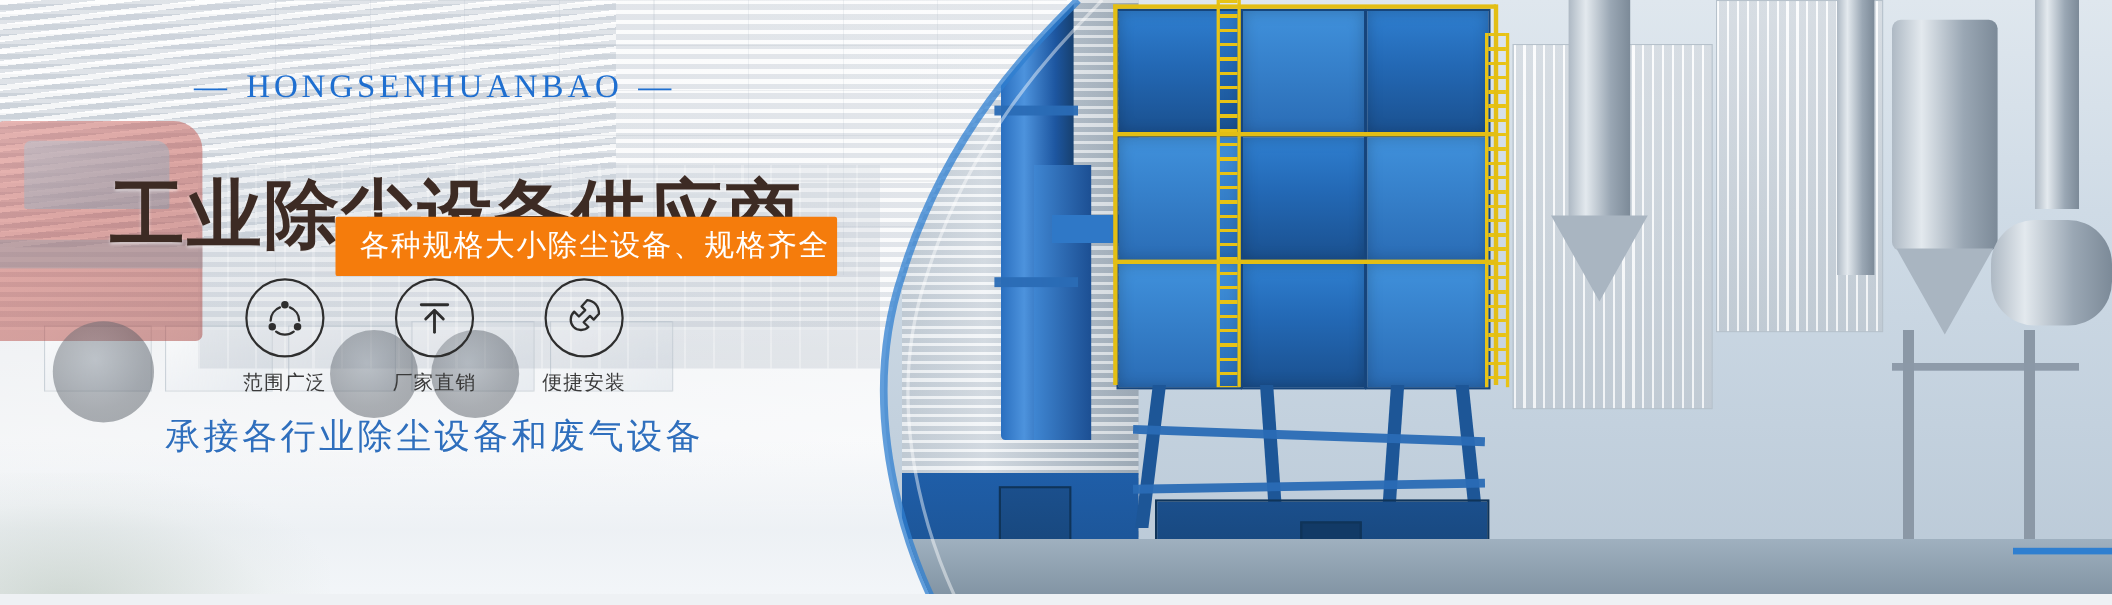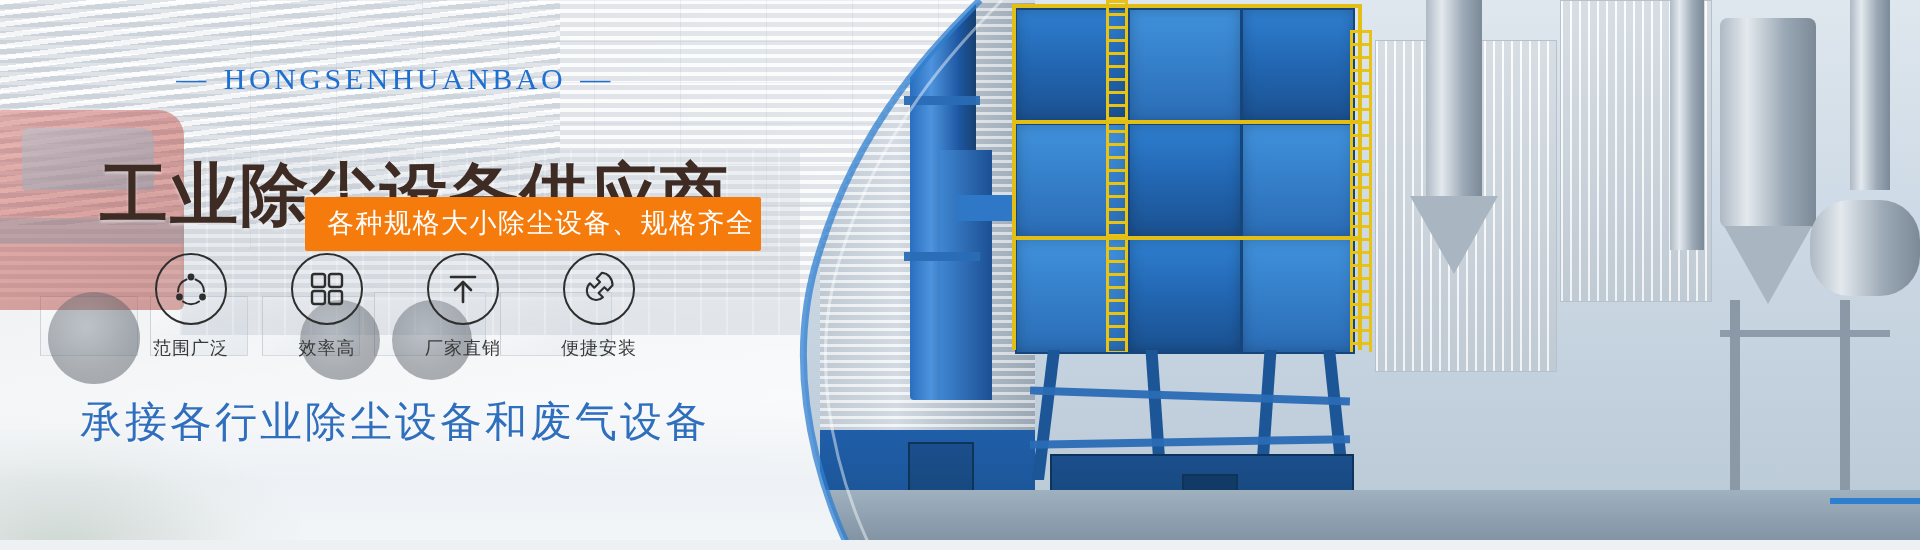--- a/index.html
+++ b/index.html
@@ -222,24 +222,23 @@
     border:2px solid #2e2e2e;border-radius:50%;
     display:flex;align-items:center;justify-content:center;
     background:rgba(255,255,255,.10);
   }
   .feat-label{
     margin-top:11px;font-size:18px;color:#3a3a3a;letter-spacing:1px;white-space:nowrap;
   }
   .tagline{
     position:absolute;left:0;top:375px;width:790px;
     text-align:center;
-    font-size:42px;color:#2f6fbd;letter-spacing:3px;
+    font-size:32px;color:#2f6fbd;letter-spacing:3px;
     white-space:nowrap;
     text-shadow:0 1px 2px rgba(255,255,255,.6);
-    margin-top:19px;
   }
 </style>
 </head>
 <body>
 
 <div class="banner">
 
   <div class="bg-left">
     <div class="ribs"></div>
     <div class="ribs2"></div>
@@ -348,31 +347,20 @@
             <circle cx="8.5" cy="28" r="3.4" fill="#2e2e2e"></circle>
             <circle cx="31.5" cy="28" r="3.4" fill="#2e2e2e"></circle>
             <path d="M 15.5 10.5 A 13 13 0 0 0 7 22.5" fill="none" stroke="#2e2e2e" stroke-width="2.1" stroke-linecap="round"></path>
             <path d="M 24.5 10.5 A 13 13 0 0 1 33 22.5" fill="none" stroke="#2e2e2e" stroke-width="2.1" stroke-linecap="round"></path>
             <path d="M 12 32.5 A 13 13 0 0 0 28 32.5" fill="none" stroke="#2e2e2e" stroke-width="2.1" stroke-linecap="round"></path>
           </svg>
         </div>
         <div class="feat-label">范围广泛</div>
       </div>
 
-      <div class="feat">
-        <div class="circle">
-          <svg width="36" height="36" viewBox="0 0 36 36">
-            <rect x="3" y="3" width="13" height="13" rx="2.5" fill="none" stroke="#2e2e2e" stroke-width="2.4"></rect>
-            <rect x="20" y="3" width="13" height="13" rx="2.5" fill="none" stroke="#2e2e2e" stroke-width="2.4"></rect>
-            <rect x="3" y="20" width="13" height="13" rx="2.5" fill="none" stroke="#2e2e2e" stroke-width="2.4"></rect>
-            <rect x="20" y="20" width="13" height="13" rx="2.5" fill="none" stroke="#2e2e2e" stroke-width="2.4"></rect>
-          </svg>
-        </div>
-        <div class="feat-label">效率高</div>
-      </div>
 
       <div class="feat">
         <div class="circle">
           <svg width="36" height="36" viewBox="0 0 36 36">
             <line x1="6" y1="6" x2="30" y2="6" stroke="#2e2e2e" stroke-width="2.6" stroke-linecap="round"></line>
             <line x1="18" y1="12" x2="18" y2="31" stroke="#2e2e2e" stroke-width="2.6" stroke-linecap="round"></line>
             <path d="M 10 19 L 18 11 L 26 19" fill="none" stroke="#2e2e2e" stroke-width="2.6" stroke-linecap="round" stroke-linejoin="round"></path>
           </svg>
         </div>
         <div class="feat-label">厂家直销</div>

